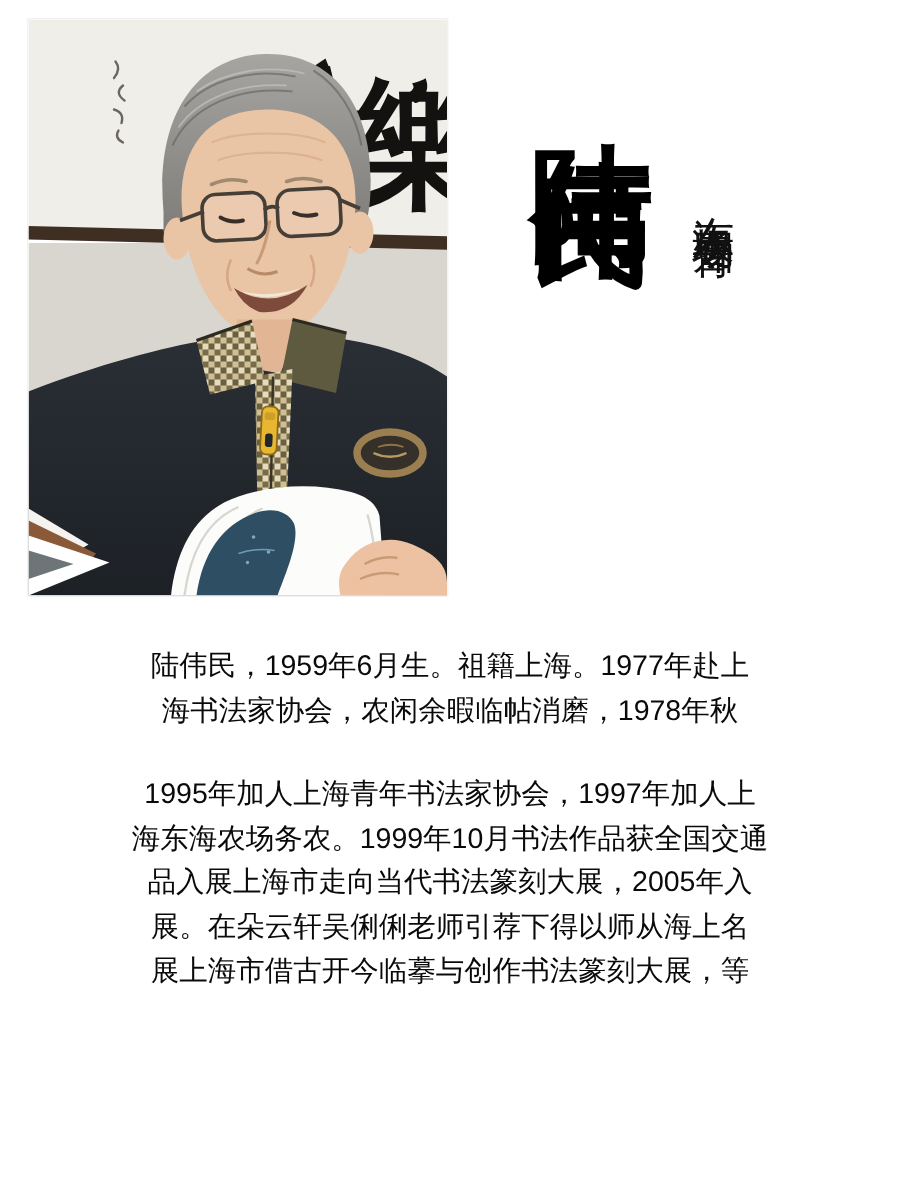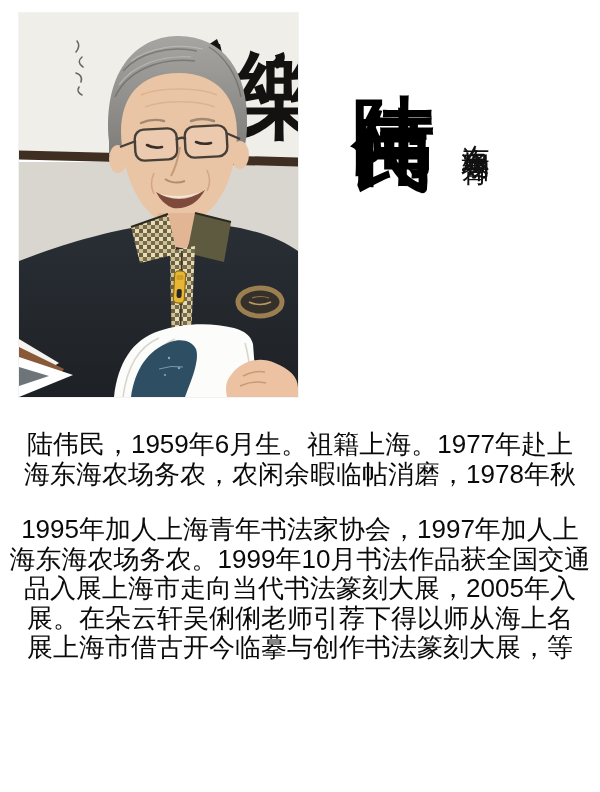--- a/index.html
+++ b/index.html
@@ -51,21 +51,21 @@
   .bio {
     position: absolute;
     left: 0; top: 430px;
     width: 600px;
     color: #0a0a0a;
   }
   .bio .para { margin: 0; }
   .bio .para + .para { margin-top: 26px; }
   .bio .line {
     text-align: center;
-    font-size: 26px;
+    font-size: 19px;
     line-height: 29.5px;
     font-weight: 500;
     white-space: nowrap;
   }
 </style>
 </head>
 <body>
 
 <div class="page">
 
@@ -223,21 +223,21 @@
     </svg>
   </div>
 
   <div class="v-name">陆伟民</div>
 
   <div class="v-subtitle">东海农场知青</div>
 
   <div class="bio">
     <div class="para">
       <div class="line">陆伟民，1959年6月生。祖籍上海。1977年赴上</div>
-      <div class="line">海东海农场务农，农闲余暇临帖消磨，1978年秋</div>
+      <div class="line">海书法家协会，农闲余暇临帖消磨，1978年秋</div>
     </div>
     <div class="para">
       <div class="line">1995年加人上海青年书法家协会，1997年加人上</div>
       <div class="line">海东海农场务农。1999年10月书法作品获全国交通</div>
       <div class="line">品入展上海市走向当代书法篆刻大展，2005年入</div>
       <div class="line">展。在朵云轩吴俐俐老师引荐下得以师从海上名</div>
       <div class="line">展上海市借古开今临摹与创作书法篆刻大展，等</div>
     </div>
   </div>
 

